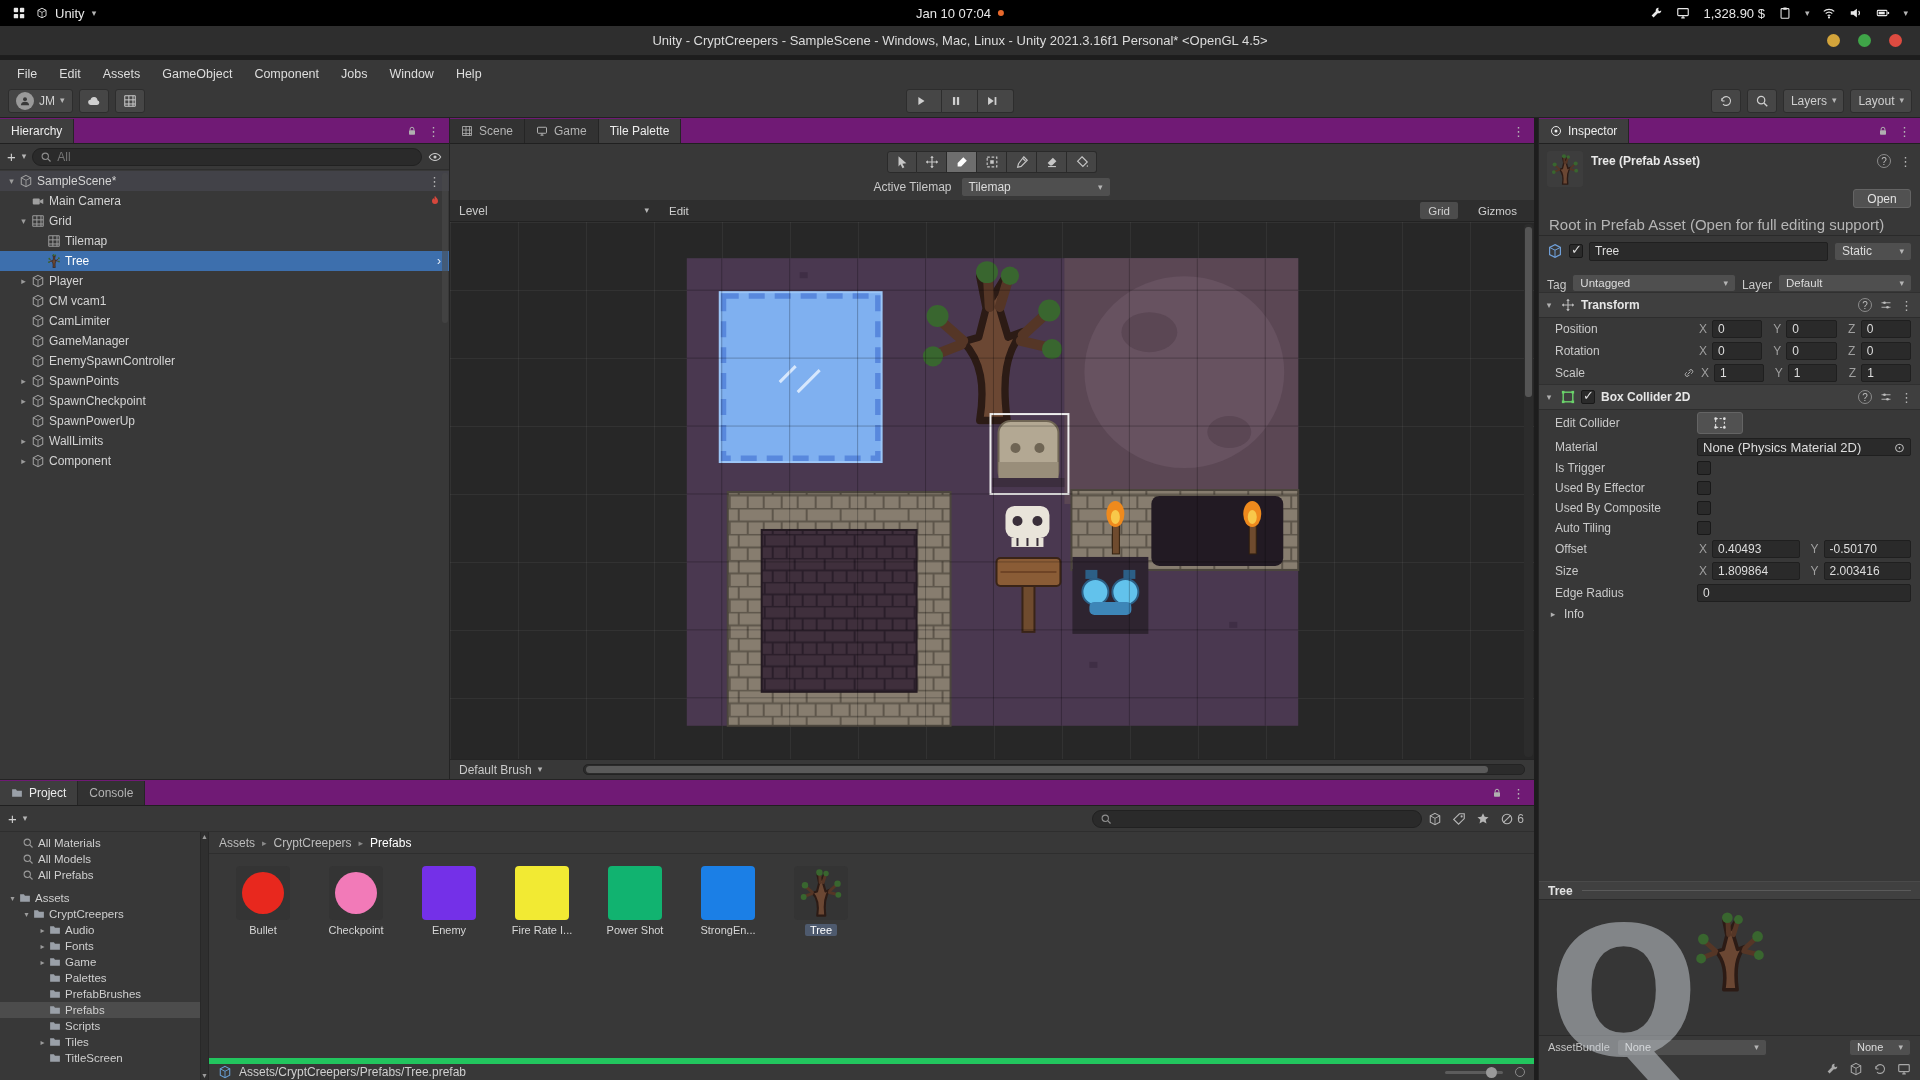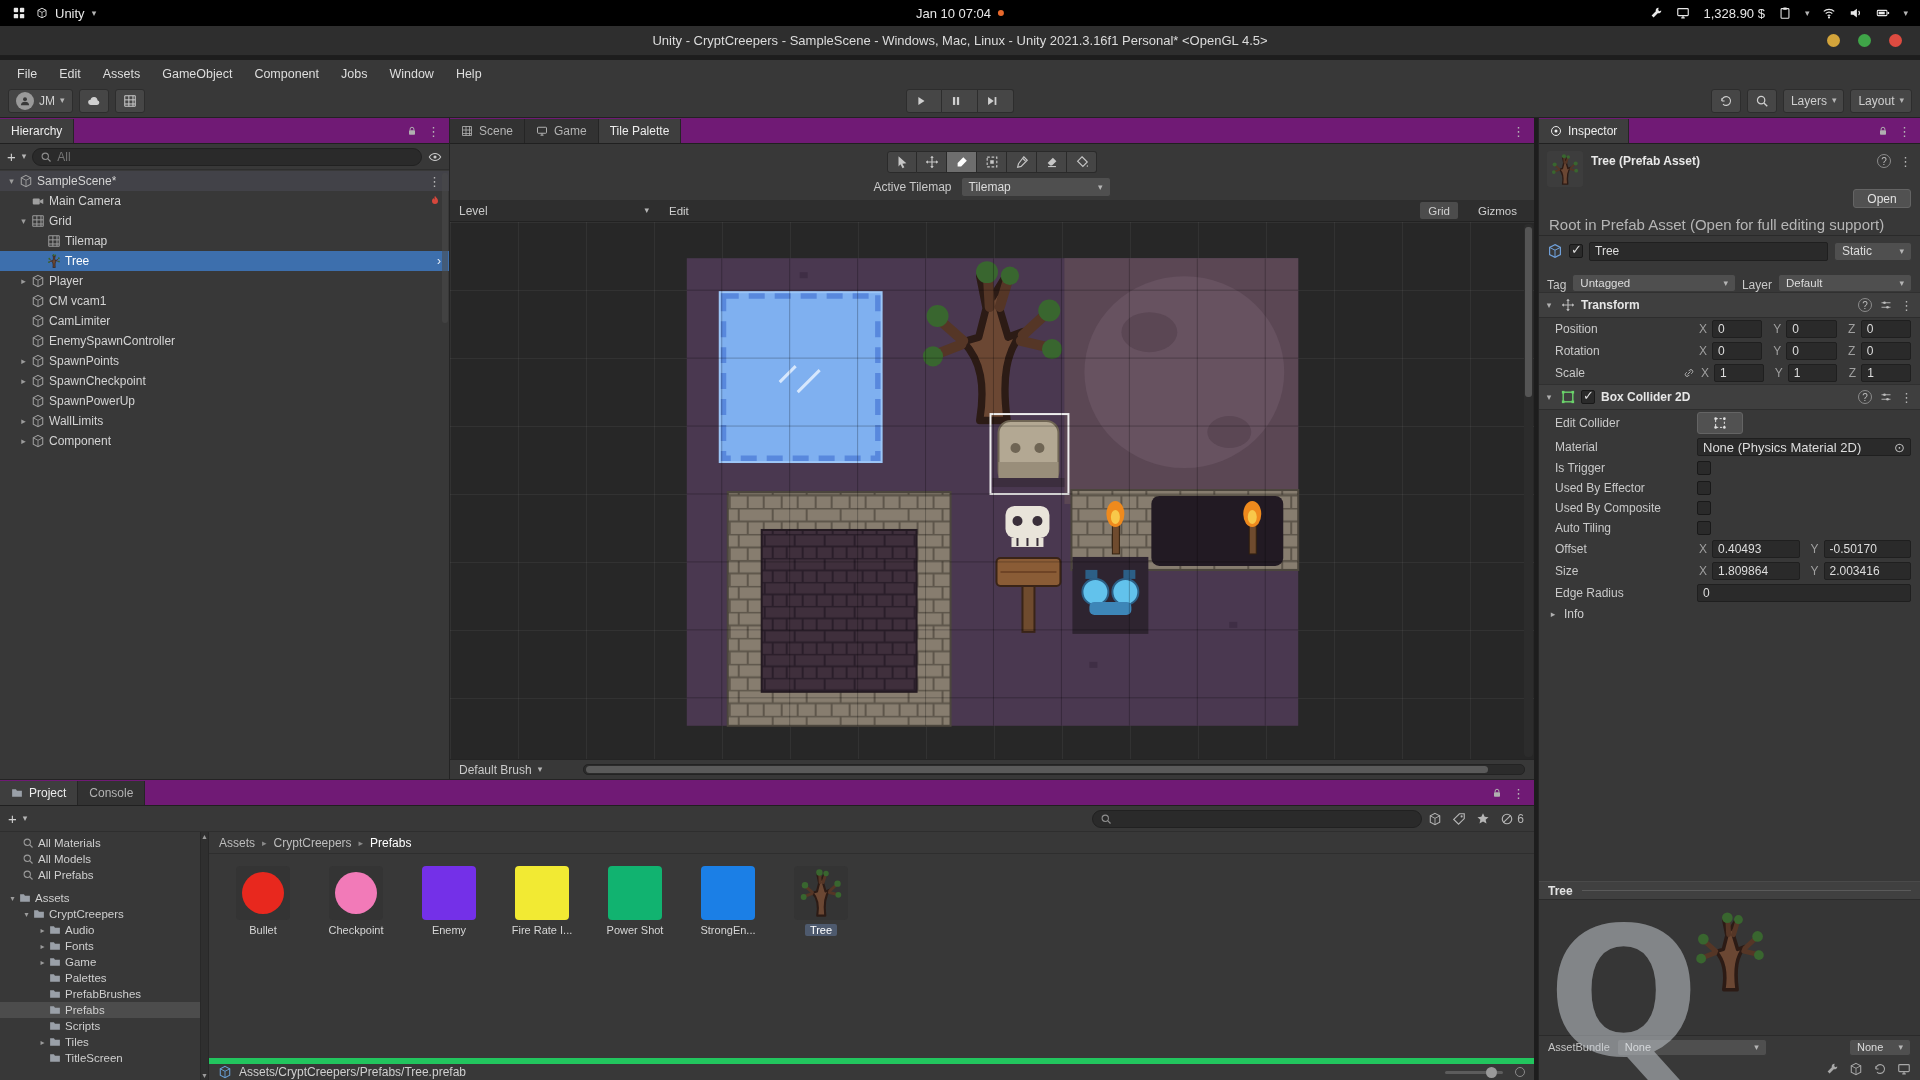--- a/index.html
+++ b/index.html
@@ -583,20 +583,27 @@
       <svg class="ic" style="color:#9f9f9f">
           <use href="#s-cube"></use>
         </svg>
       <span class="hlab">CamLimiter</span>
     </div>
     <div class="hrow ind1">
       <span class="arr"></span>
       <svg class="ic" style="color:#9f9f9f">
           <use href="#s-cube"></use>
         </svg>
+      <span class="hlab">GameManager</span>
+    </div>
+    <div class="hrow ind1">
+      <span class="arr"></span>
+      <svg class="ic" style="color:#9f9f9f">
+          <use href="#s-cube"></use>
+        </svg>
       <span class="hlab">EnemySpawnController</span>
     </div>
     <div class="hrow ind1">
       <span class="arr">▸</span>
       <svg class="ic" style="color:#9f9f9f">
           <use href="#s-cube"></use>
         </svg>
       <span class="hlab">SpawnPoints</span>
     </div>
     <div class="hrow ind1">

